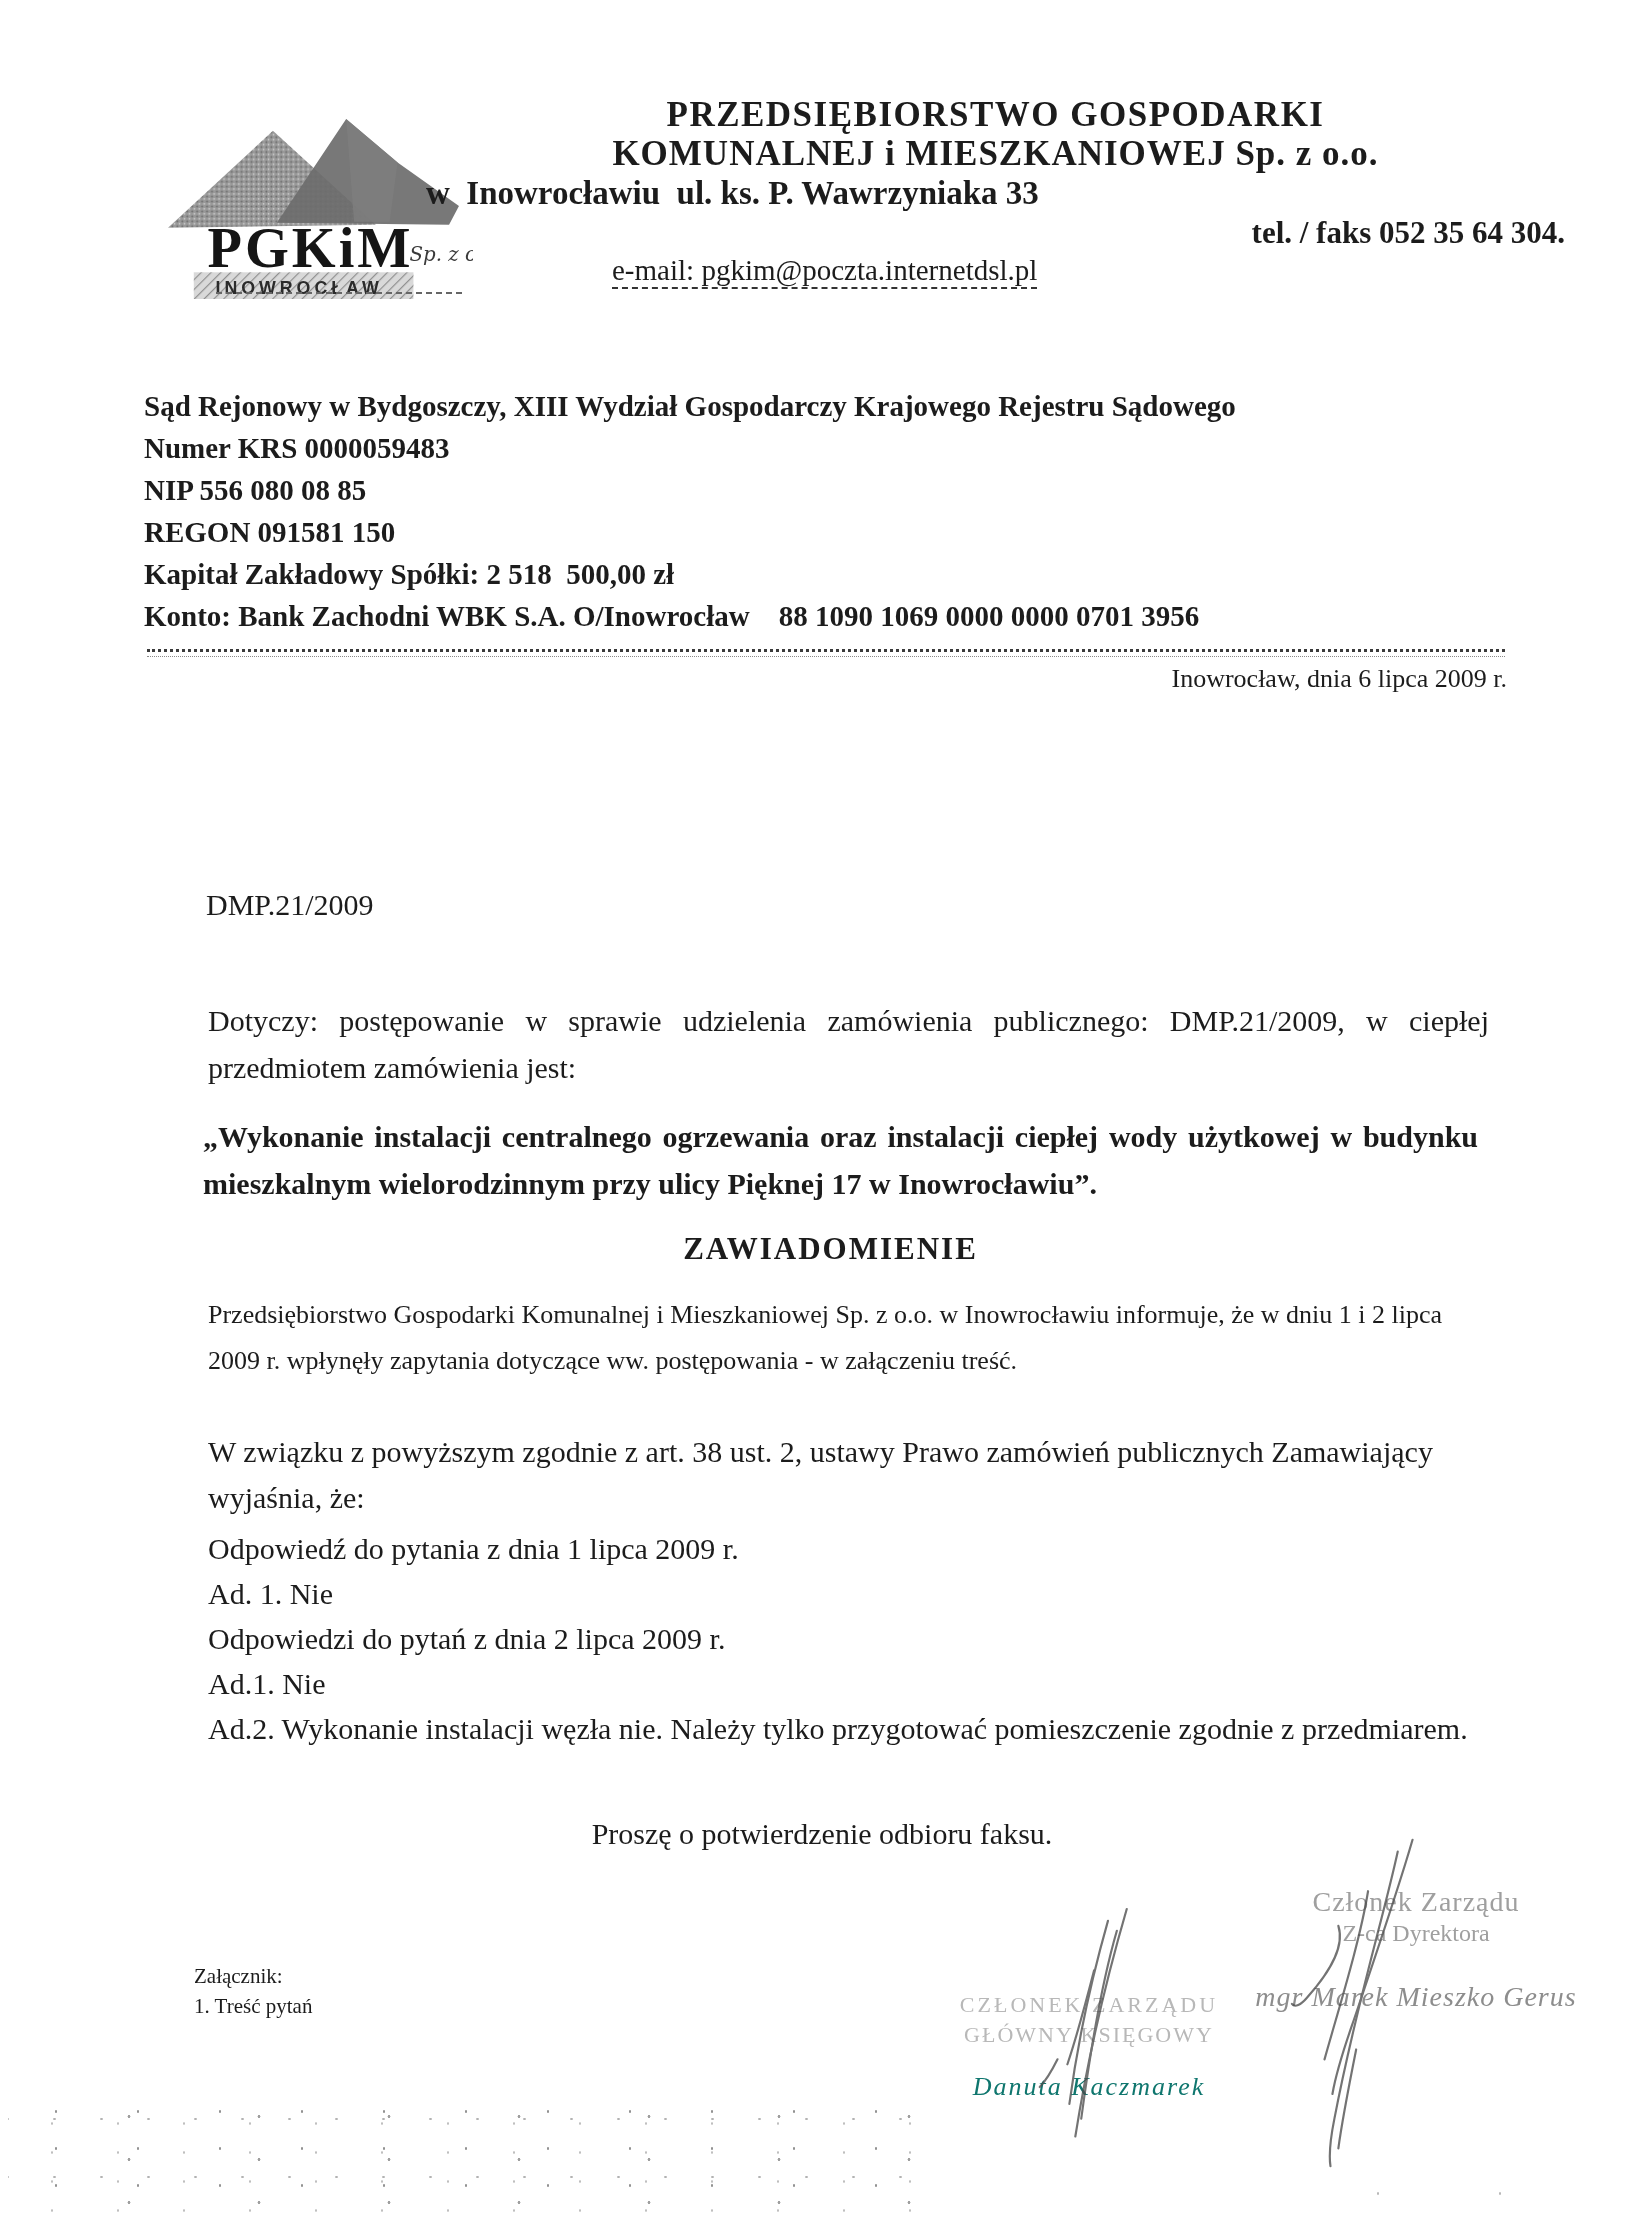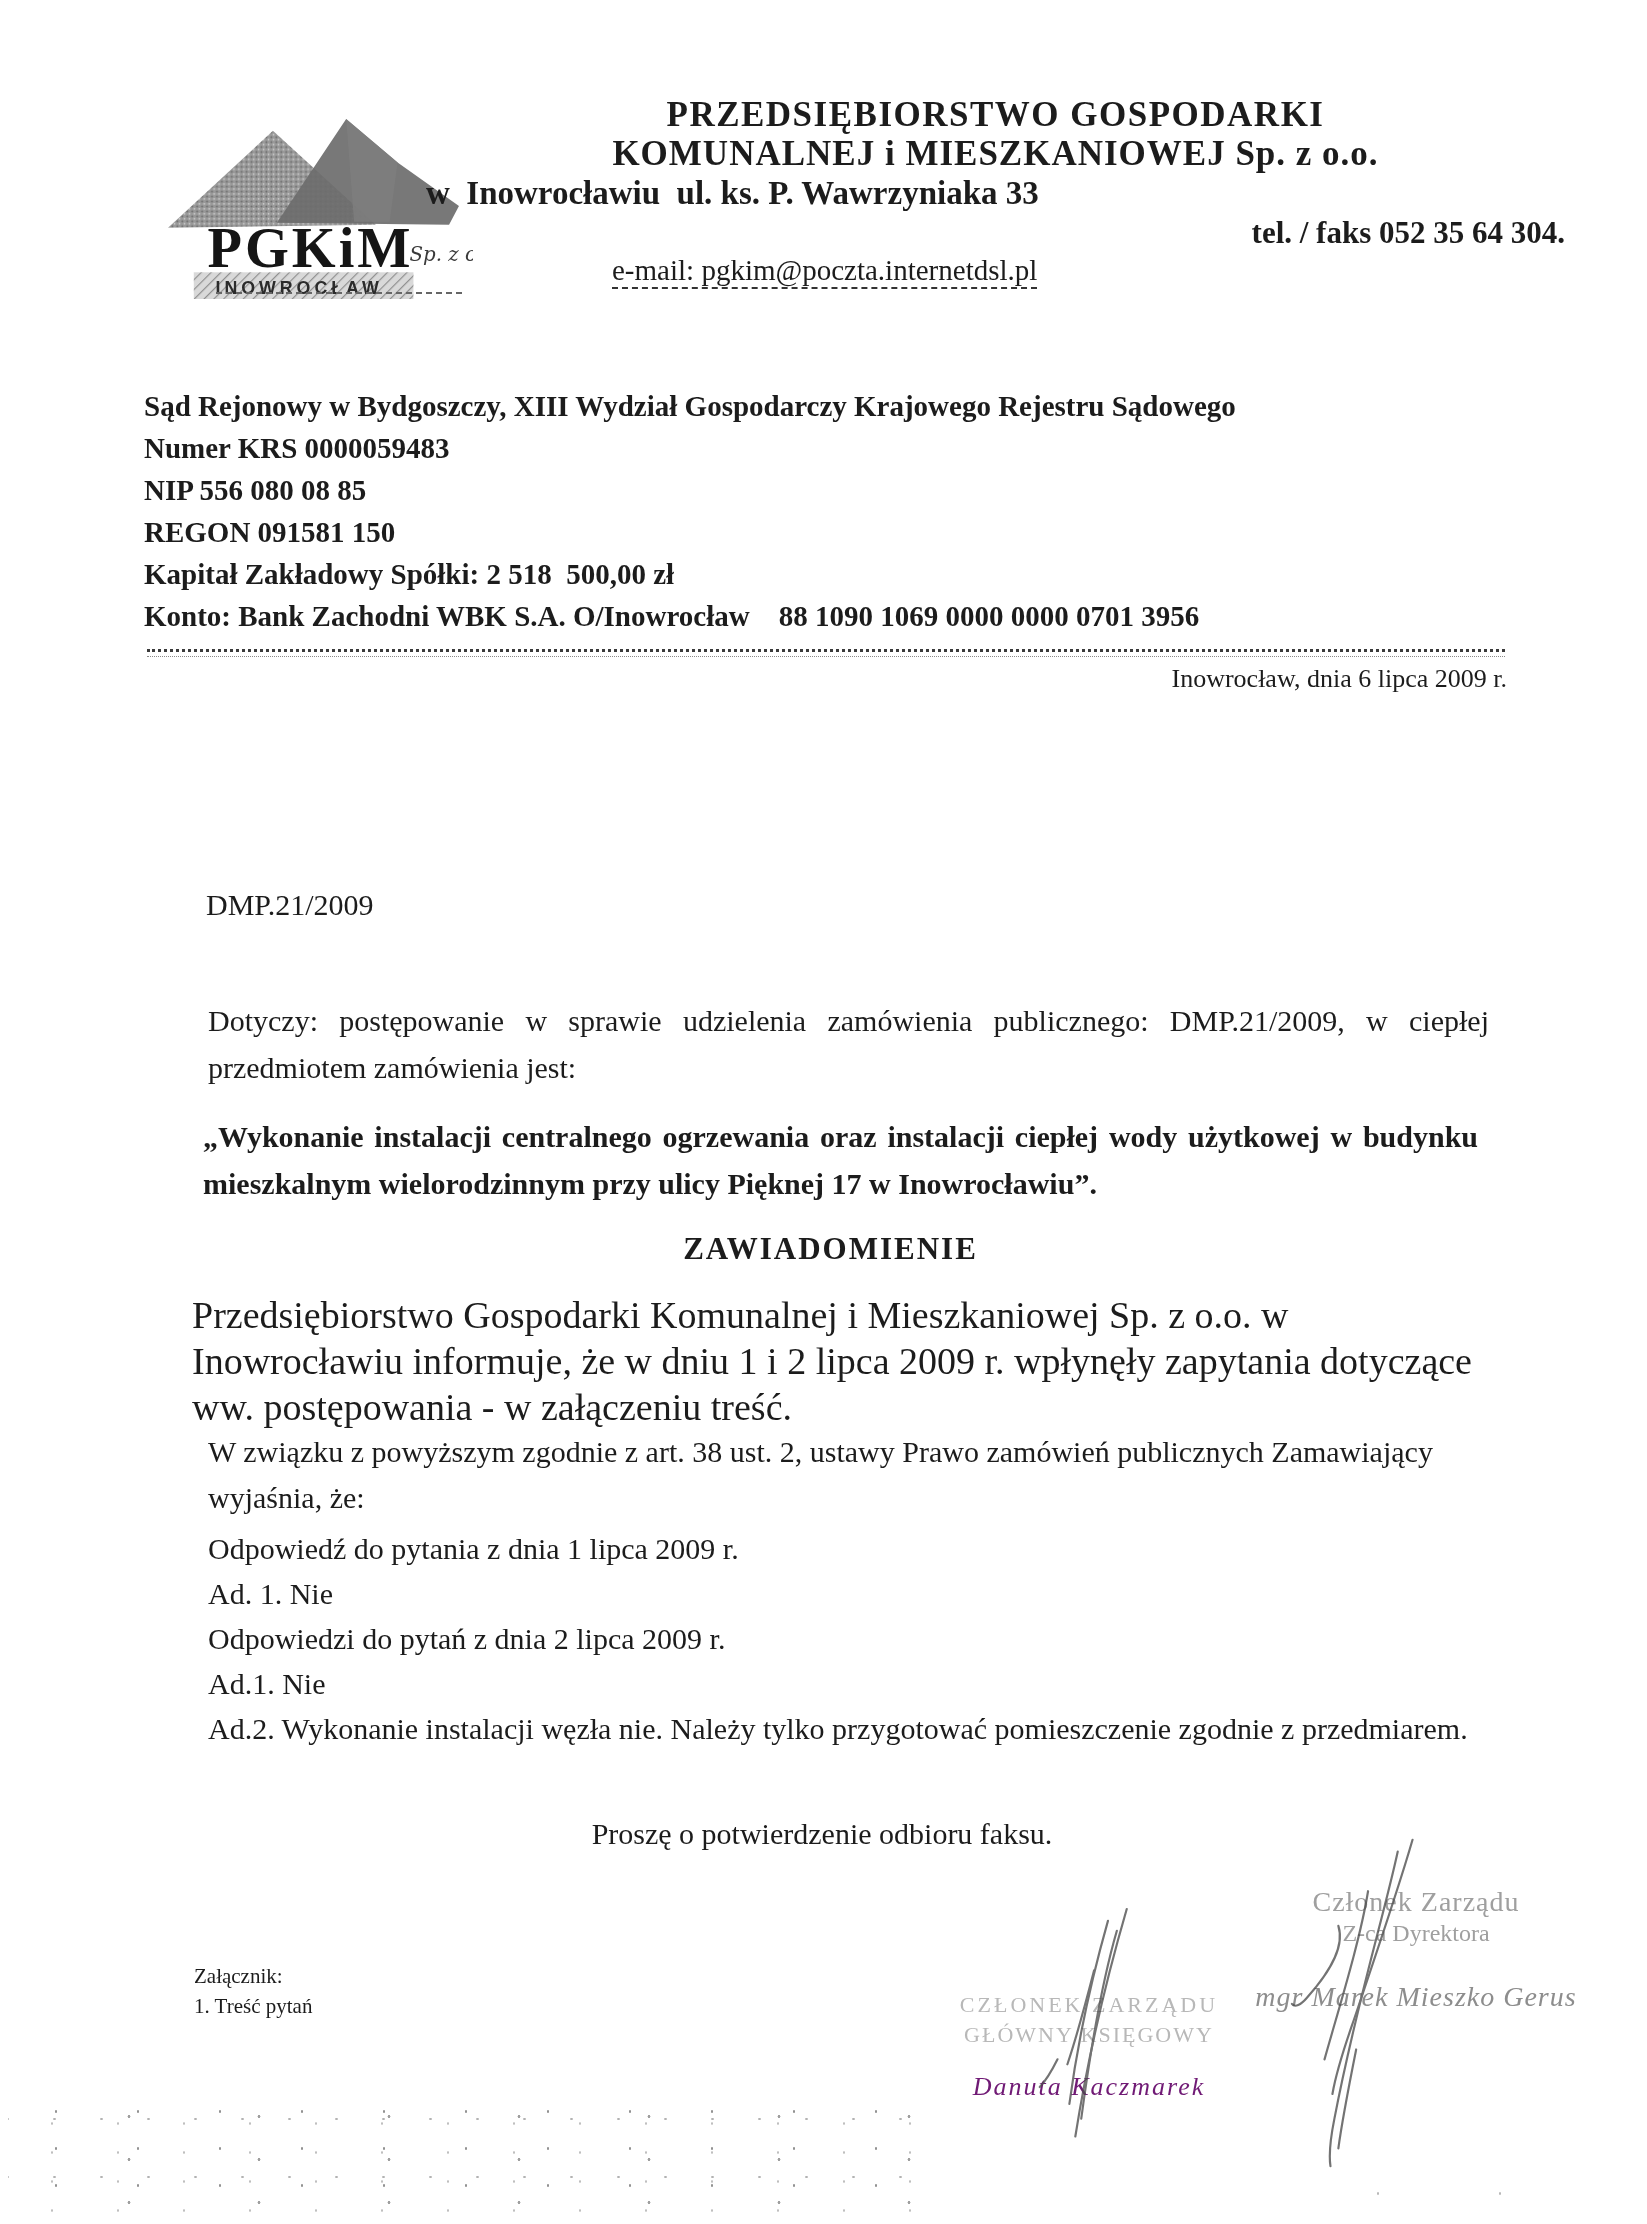--- a/index.html
+++ b/index.html
@@ -34,38 +34,38 @@
   .sep{position:absolute;left:147px;top:649px;width:1358px;height:4px;
        border-top:3px dotted #3a3a3a;border-bottom:1px dotted #8a8a8a;}
 
   .dateline{position:absolute;left:891px;top:664px;width:616px;text-align:right;font-size:26px;}
 
   
   .ref{position:absolute;left:206px;top:888px;font-size:30px;}
   .subject-intro{position:absolute;left:208px;top:997px;width:1281px;font-size:30px;line-height:47px;text-align:justify;}
   .subject-bold{position:absolute;left:203px;top:1113px;width:1275px;font-size:30px;font-weight:bold;line-height:47px;text-align:justify;}
   .notice-title{position:absolute;left:193px;top:1231px;width:1275px;text-align:center;font-size:31px;font-weight:bold;letter-spacing:2px;}
-  .para1{position:absolute;left:192px;top:1292px;width:1289px;font-size:38px;line-height:46px;}
+  .para1{position:absolute;left:208px;top:1292px;width:1289px;font-size:26px;line-height:46px;}
   .para2{position:absolute;left:208px;top:1429px;width:1289px;font-size:30px;line-height:46px;}
   .answers{position:absolute;left:208px;top:1526px;width:1289px;font-size:30px;line-height:45px;}
   .answers .just{text-align:justify;}
   .closing{position:absolute;left:208px;top:1817px;width:1228px;text-align:center;font-size:30px;}
 
   
   .attachment{position:absolute;left:194px;top:1961px;font-size:21px;line-height:30px;}
 
   
   .stamp-right{position:absolute;left:1238px;top:1886px;width:356px;color:#9f9f9f;}
   .stamp-right .r1{font-size:28px;text-align:center;letter-spacing:1px;}
   .stamp-right .r2{font-size:24px;text-align:center;margin-top:2px;}
   .stamp-right .nm{font-size:28px;font-style:italic;color:#8d8d8d;margin-top:34px;text-align:center;letter-spacing:1px;}
   .stamp-center{position:absolute;left:911px;top:1992px;width:356px;color:#b8b8b8;}
   .stamp-center .r1{font-size:22px;text-align:center;letter-spacing:3px;}
   .stamp-center .r2{font-size:22px;text-align:center;letter-spacing:2px;margin-top:4px;}
-  .stamp-center .nm{font-size:26px;font-style:italic;color:#701a75;margin-top:24px;text-align:center;letter-spacing:2px;}
+  .stamp-center .nm{font-size:26px;font-style:italic;color:#0f766e;margin-top:24px;text-align:center;letter-spacing:2px;}
 
   .sig-overlay{position:absolute;left:891px;top:1822px;width:693px;height:356px;pointer-events:none;}
 
   
   .noise{
     position:absolute;left:8px;top:2107px;width:921px;height:111px;opacity:.5;
     background-image:
       radial-gradient(circle, rgba(0,0,0,.85) 1px, transparent 1.5px),
       radial-gradient(circle, rgba(0,0,0,.6) 1px, transparent 1.4px),
       radial-gradient(circle, rgba(0,0,0,.75) 1.2px, transparent 1.7px),

